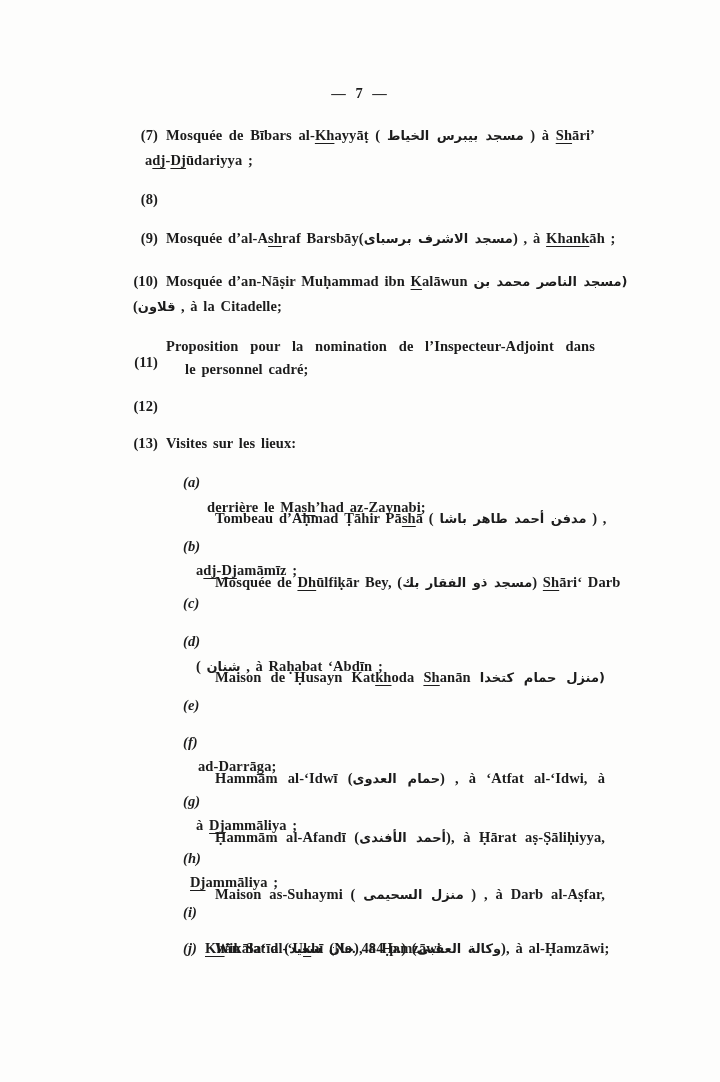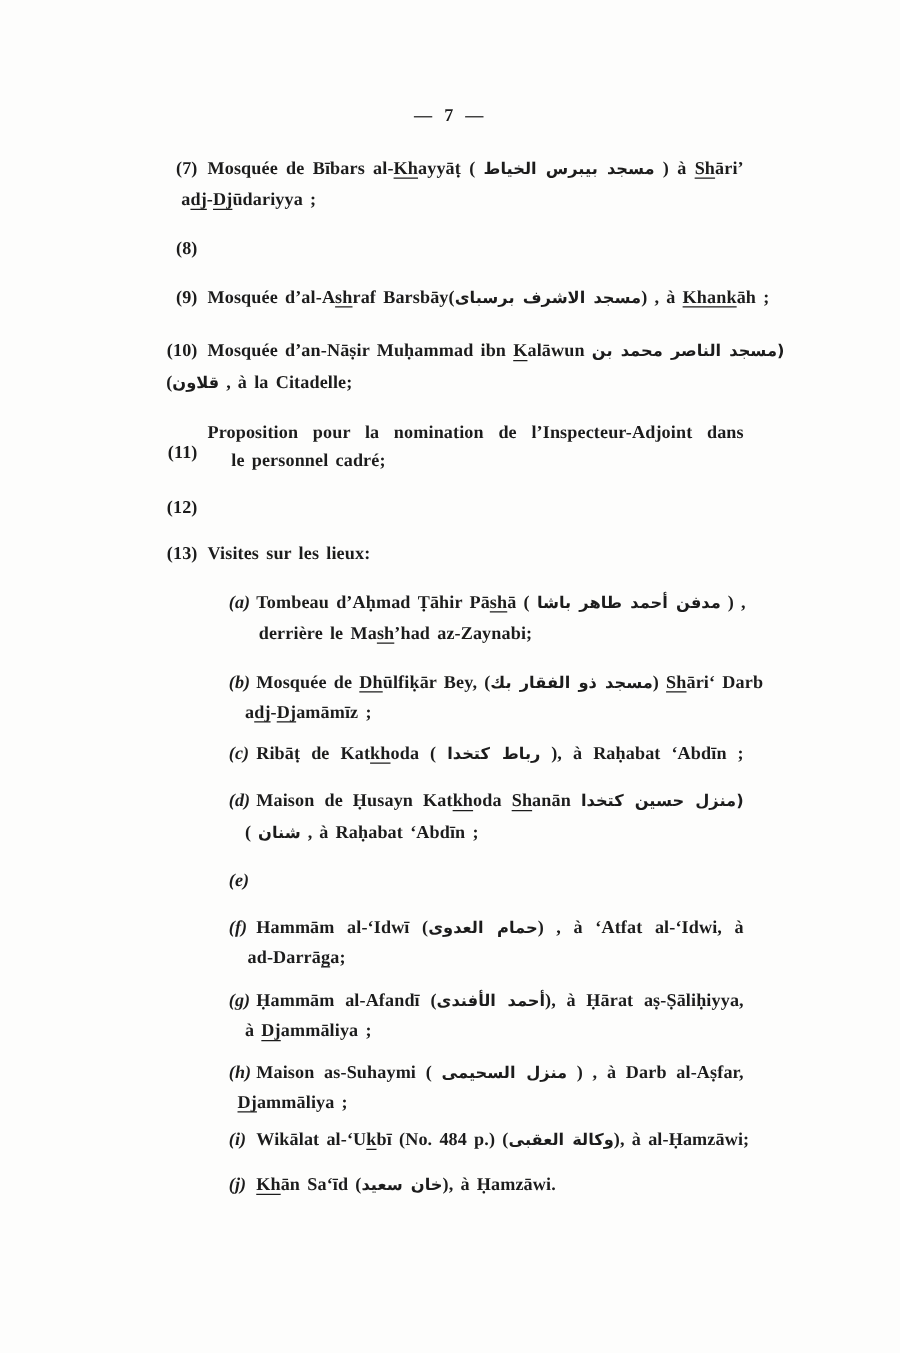--- a/index.html
+++ b/index.html
@@ -12,21 +12,21 @@
     font-weight:700;
     font-size:14.5px;
     line-height:20px;
     letter-spacing:0.1px;
     word-spacing:2px;
     overflow:hidden;
   }
   .line{position:absolute;white-space:nowrap;}
   .just{text-align:justify;text-align-last:justify;}
   .mt{left:166px;width:429px;}   
-  .st{left:205px;width:390px;}   
+  .st{left:215px;width:390px;margin-top:36px;}   
   .ml{position:absolute;left:128px;width:30px;text-align:right;white-space:nowrap;} 
   .sl{position:absolute;left:183px;font-style:italic;white-space:nowrap;}           
   .center{left:0;width:720px;text-align:center;letter-spacing:2px;}
   .ar{font-family:"DejaVu Sans",sans-serif;font-size:13px;}
   u{text-underline-offset:2.5px;text-decoration-thickness:1px;}
 </style>
 </head>
 <body>
 
 <div class="page">
@@ -57,24 +57,23 @@
 
   <span class="sl" style="top:472px">(a)</span>
   <div class="line just st" style="top:472px">Tombeau d’Aḥmad Ṭāhir Pā<u>sh</u>ā ( <span class="ar">مدفن أحمد طاهر باشا</span> ) ,</div>
   <div class="line" style="top:497px;left:207px">derrière le Ma<u>sh</u>’had az-Zaynabi;</div>
 
   <span class="sl" style="top:536px">(b)</span>
   <div class="line just st" style="top:536px">Mosquée de <u>Dh</u>ūlfiḳār Bey, (<span class="ar">مسجد ذو الفقار بك</span>) <u>Sh</u>āri‘ Darb</div>
   <div class="line" style="top:560px;left:196px">a<u>dj</u>-<u>Dj</u>amāmīz ;</div>
 
   <span class="sl" style="top:593px">(c)</span>
-  <div class="line just st" style="top:593px">Ribāṭ de Kat<u>kh</u>oda ( <span class="ar">رباط كتخدا</span> ), à Raḥabat ‘Abdīn ;</div>
 
   <span class="sl" style="top:631px">(d)</span>
-  <div class="line just st" style="top:631px">Maison de Ḥusayn Kat<u>kh</u>oda <u>Sh</u>anān <span class="ar" dir="rtl">(منزل حسين كتخدا</span></div>
+  <div class="line just st" style="top:631px">Maison de Ḥusayn Kat<u>kh</u>oda <u>Sh</u>anān <span class="ar" dir="rtl">(منزل حمام كتخدا</span></div>
   <div class="line" style="top:656px;left:196px">( <span class="ar">شنان</span> , à Raḥabat ‘Abdīn ;</div>
 
   <span class="sl" style="top:695px">(e)</span>
 
   <span class="sl" style="top:732px">(f)</span>
   <div class="line just st" style="top:732px">Hammām al-‘Idwī (<span class="ar">حمام العدوى</span>) , à ‘Atfat al-‘Idwi, à</div>
   <div class="line" style="top:756px;left:198px">ad-Darrā<u>g</u>a;</div>
 
   <span class="sl" style="top:791px">(g)</span>
   <div class="line just st" style="top:791px">Ḥammām al-Afandī (<span class="ar">أحمد الأفندى</span>), à Ḥārat aṣ-Ṣāliḥiyya,</div>

